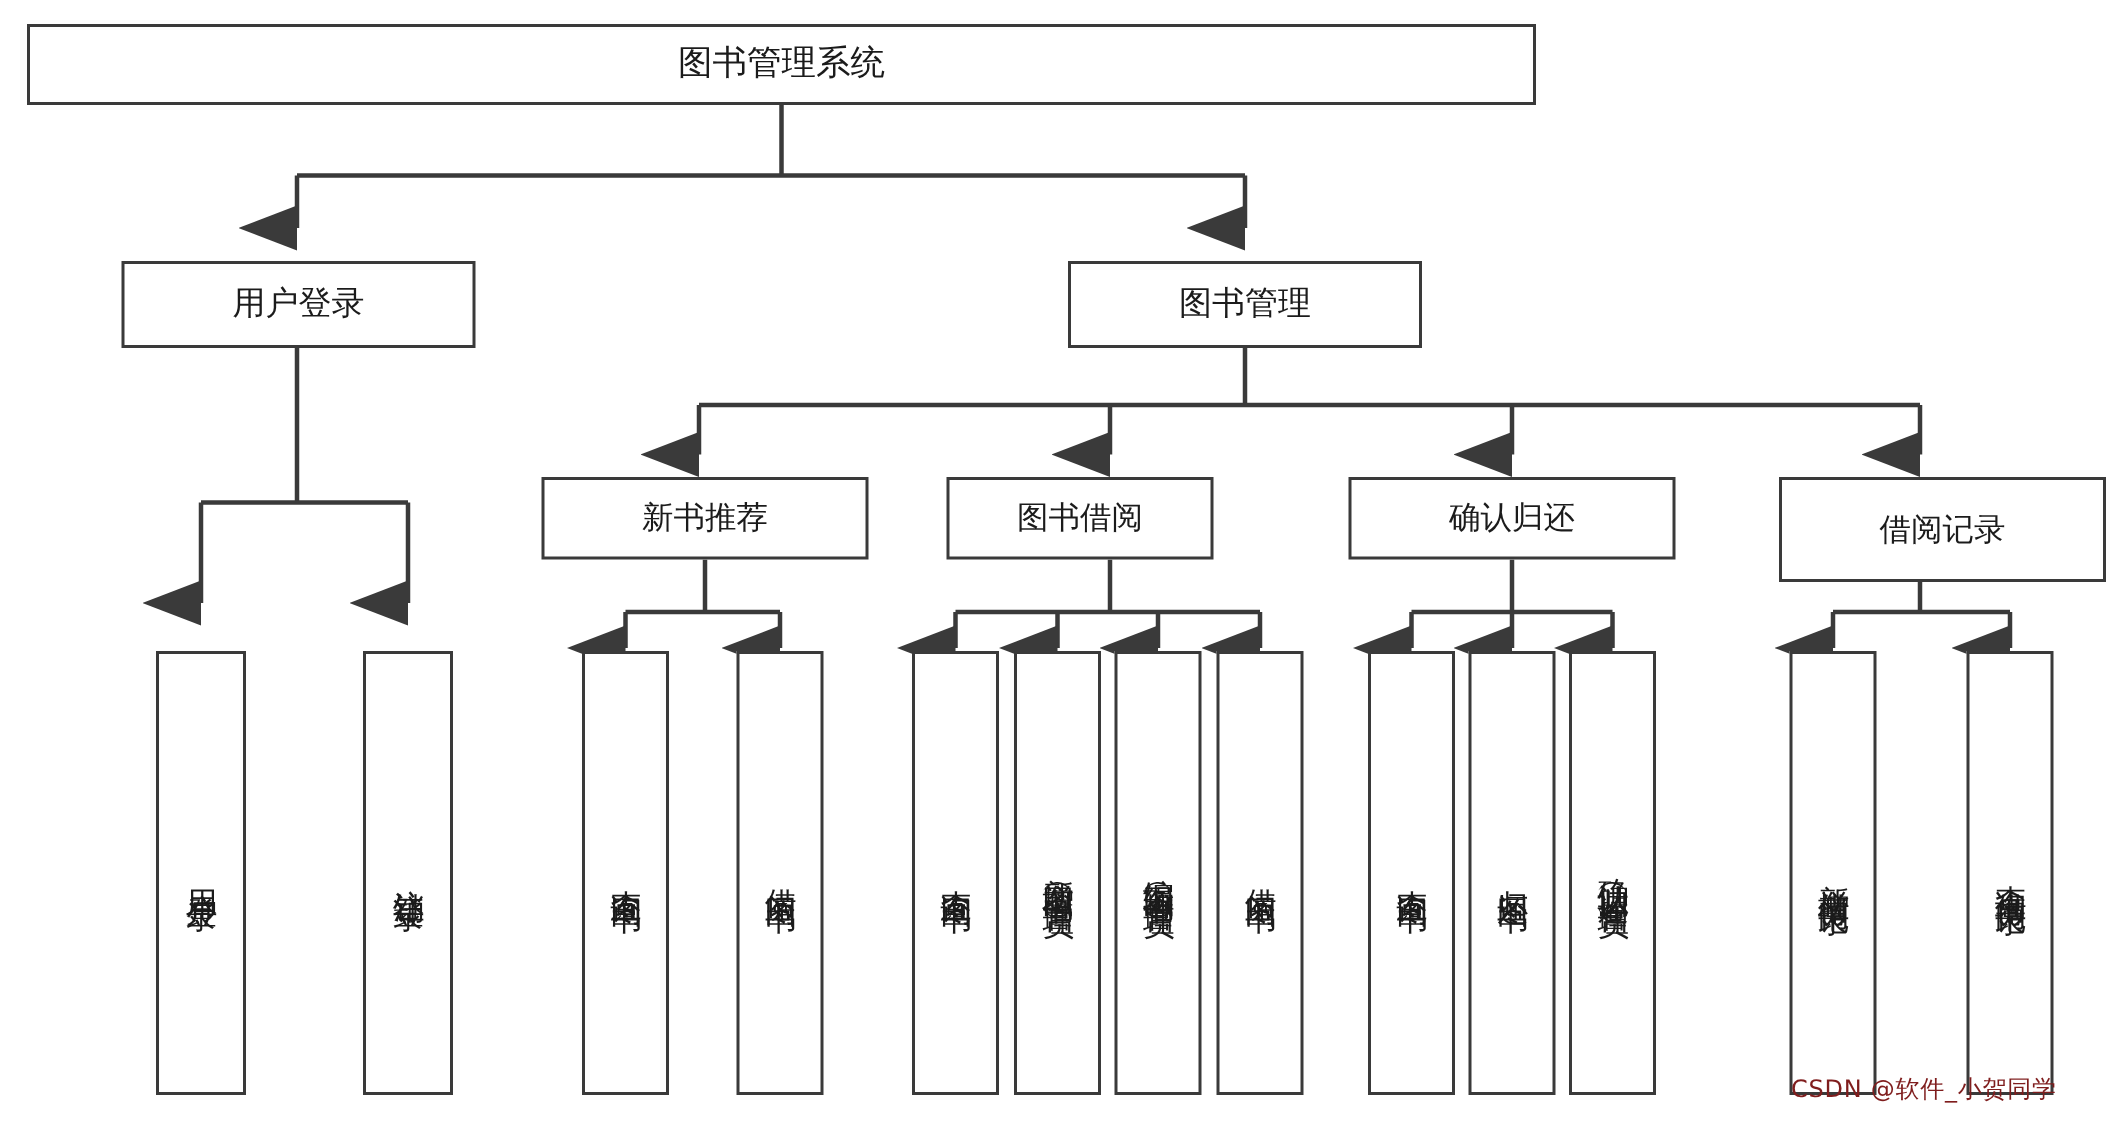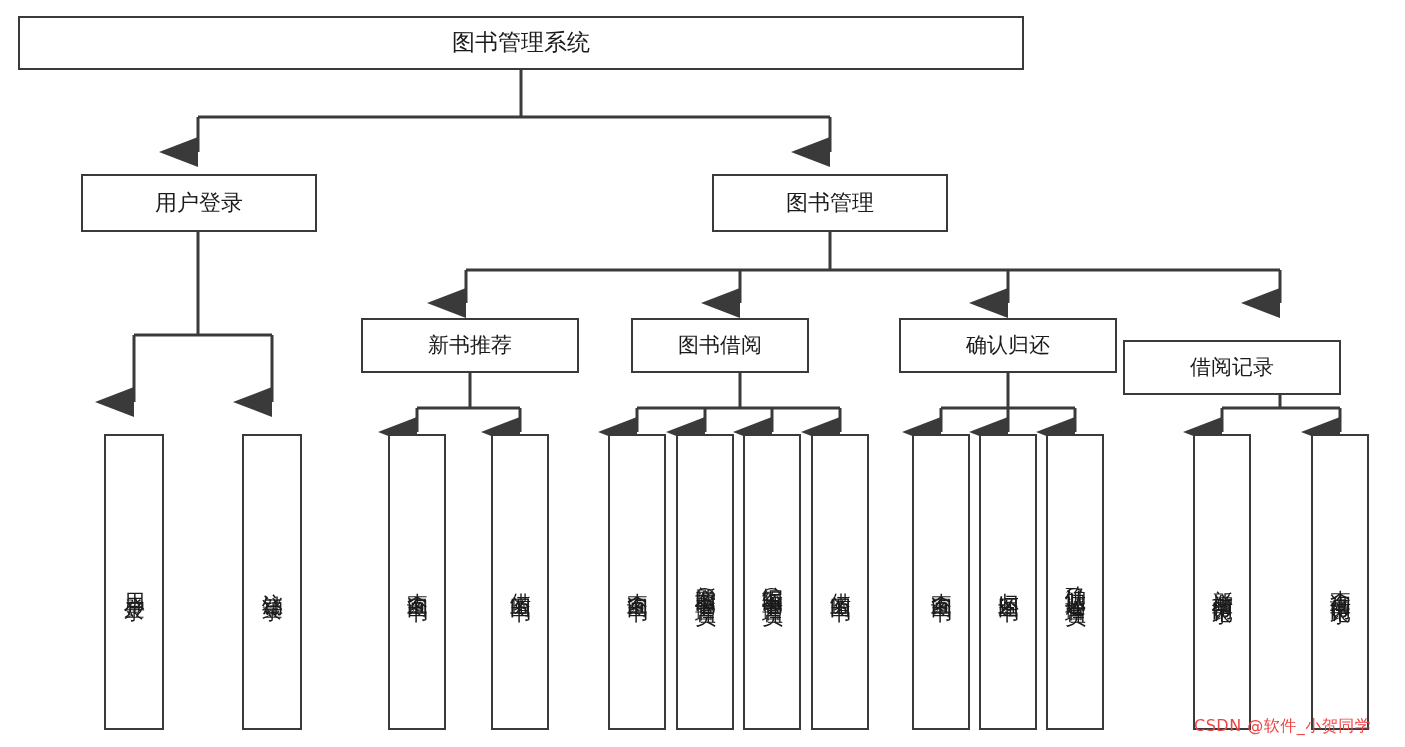--- a/index.html
+++ b/index.html
@@ -55,21 +55,21 @@
     padding: 6px 0;
     line-height: 1.0;
   }
   .node .label {
     display: block;
     text-align: right;
   }
   .watermark {
     position: absolute;
     font-size: 16px;
-    color: #ef4444;
+    color: #7f1d1d;
     white-space: nowrap;
     letter-spacing: 0.5px;
   }
 </style>
 </head>
 <body>
 
 <div id="diagram-root">
 
   <svg id="edge-layer" viewBox="0 0 1405 747" width="1405" height="747" xmlns="http://www.w3.org/2000/svg">
@@ -144,21 +144,21 @@
   </div>
 
   <div class="node level2" style="left:631px; top:318px; width:178px; height:55px;">
     <span class="label">图书借阅</span>
   </div>
 
   <div class="node level2" style="left:899px; top:318px; width:218px; height:55px;">
     <span class="label">确认归还</span>
   </div>
 
-  <div class="node level2" style="left:1123px; top:318px; width:218px; height:55px;margin-top:22px;">
+  <div class="node level2" style="left:1186px; top:318px; width:218px; height:70px;">
     <span class="label">借阅记录</span>
   </div>
 
   <div class="node leaf" style="left:104px; top:434px; width:60px; height:296px;">
     <span class="label">用户登录</span>
   </div>
 
   <div class="node leaf" style="left:242px; top:434px; width:60px; height:296px;">
     <span class="label">注销登录</span>
   </div>

